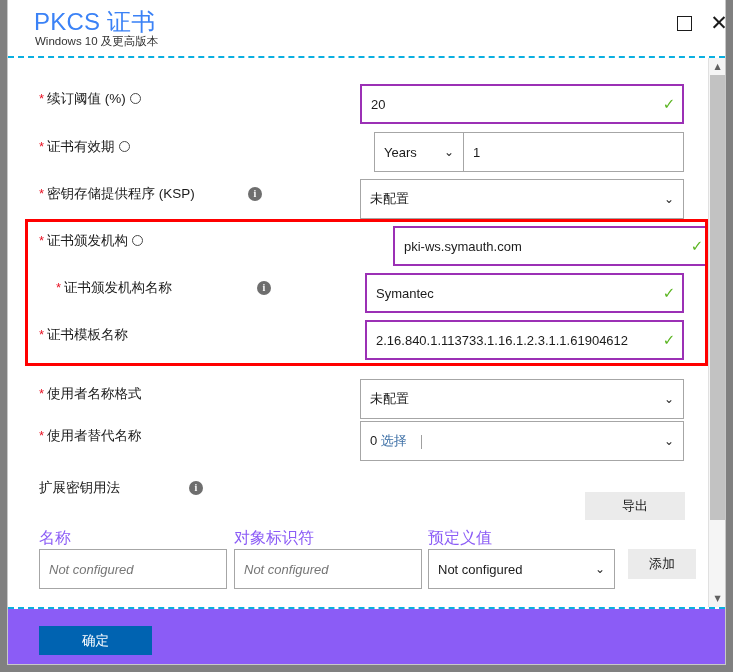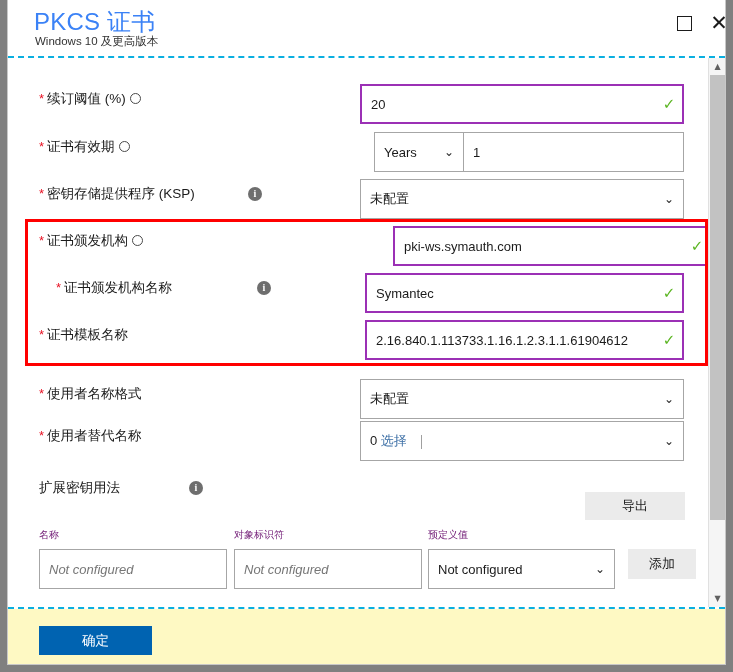--- a/index.html
+++ b/index.html
@@ -95,21 +95,21 @@
     border:3px solid #ff0000; pointer-events:none;
   }
   
   .gbtn {
     position:absolute; background:#ebebeb; border:none;
     font-size:13px; color:#1b1b1b; cursor:pointer;
     display:flex; align-items:center; justify-content:center;
     font-family:"Liberation Sans","DejaVu Sans",sans-serif;
   }
   .colhdr {
-    position:absolute; font-size:10px; color:#701a75; white-space:nowrap;
+    position:absolute; font-size:16px; color:#8b5cf6; white-space:nowrap;
   }
   
   .scrollbar {
     position:absolute; left:700px; top:58px; width:17px; height:549px;
     background:#f5f5f5; border-left:1px solid #e0e0e0;
   }
   .sb-arrow {
     position:absolute; left:0; width:17px; height:17px;
     display:flex; align-items:center; justify-content:center;
     color:#606060; font-size:8px; font-family:"DejaVu Sans",sans-serif;
@@ -117,21 +117,21 @@
   }
   .sb-arrow.up { top:0; }
   .sb-arrow.down { bottom:0; }
   .sb-thumb {
     position:absolute; left:1px; top:17px; width:15px; height:445px;
     background:#c2c2c2; cursor:pointer;
   }
   
   .footer {
     position:absolute; left:0; top:609px; width:719px; height:56px;
-    background:#fef9c3;
+    background:#8b5cf6;
   }
   .okbtn {
     position:absolute; left:31px; top:17px; width:113px; height:29px;
     background:#0063b1; color:#ffffff; border:none; font-size:13.5px;
     cursor:pointer; display:flex; align-items:center; justify-content:center;
     font-family:"Liberation Sans","DejaVu Sans",sans-serif;
   }
 </style>
 </head>
 <body>

